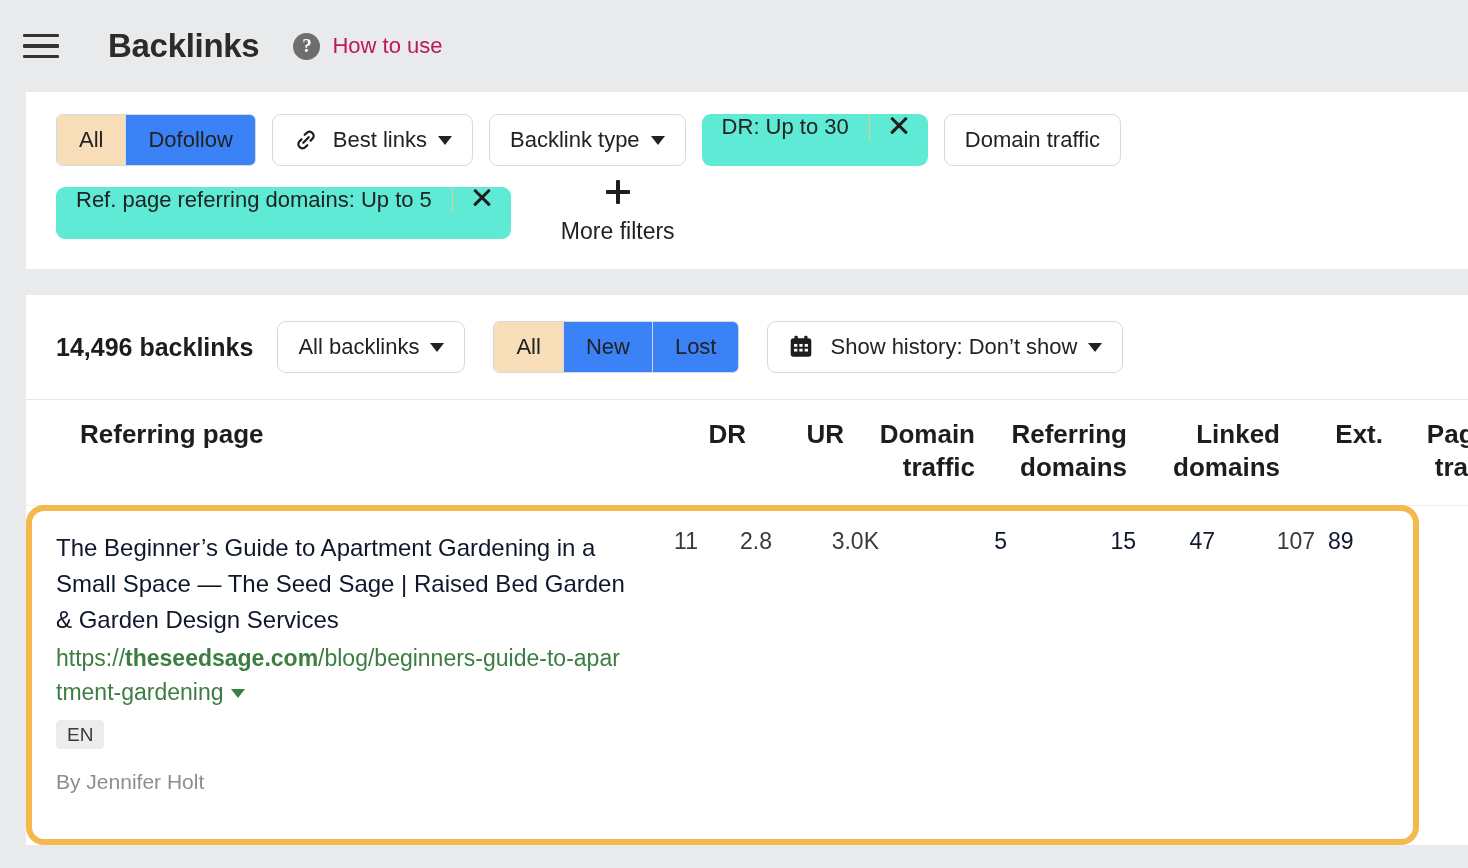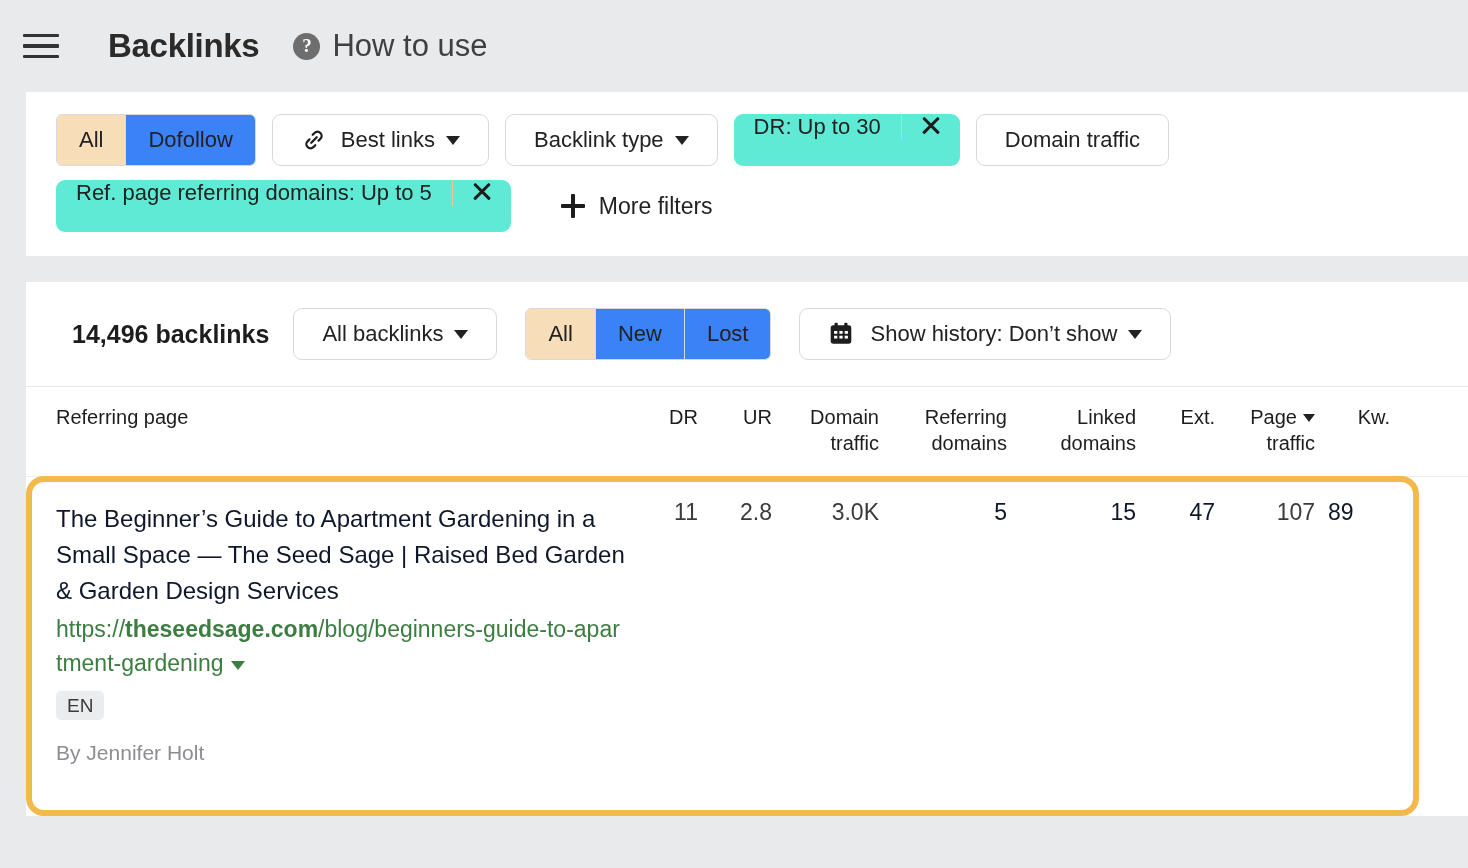--- a/index.html
+++ b/index.html
@@ -39,21 +39,21 @@
     display: flex; align-items: center; gap: 12px;
     margin-left: 34px; cursor: pointer;
   }
   .qmark {
     width: 27px; height: 27px; border-radius: 50%;
     background: #6e6e6e; color: #fff;
     font-size: 19px; font-weight: bold;
     display: flex; align-items: center; justify-content: center;
     font-family: "Liberation Serif", serif;
   }
-  .howto-label { font-size: 31px; color: #404040; white-space: nowrap; }
+  .howto-label { font-size: 22px; color: #be185d; white-space: nowrap; }
 
   
   .panel {
     background: #fff;
     margin-left: 26px;
     width: 1442px;
   }
   .filters-panel { padding: 22px 0 24px 30px; }
   .panel-gap { height: 26px; background: #E9EAEC; }
 
@@ -64,21 +64,21 @@
   }
   .filter-row:last-child { margin-bottom: 0; }
 
   
   .pill {
     height: 52px;
     border: 1px solid #d7d9dc;
     border-radius: 9px;
     background: #fff;
     display: flex; align-items: center;
-    padding: 0 28px;
+    padding: 0 20px;
     font-size: 22px; color: #222;
     white-space: nowrap;
     cursor: pointer;
   }
   .seg-group {
     display: flex; align-items: stretch;
     border: 1px solid #d7d9dc; border-radius: 6px;
     overflow: hidden; height: 52px;
   }
   .seg {
@@ -127,21 +127,21 @@
   .xicon::before, .xicon::after {
     content: ""; position: absolute; left: 0; top: 9.5px;
     width: 22px; height: 3.2px; background: #1d1d1d; border-radius: 1px;
   }
   .xicon::before { transform: rotate(45deg); }
   .xicon::after  { transform: rotate(-45deg); }
 
   .more-filters {
     display: flex; align-items: center; gap: 14px;
     font-size: 23px; color: #222; margin-left: 34px;
-    cursor: pointer; white-space: nowrap;
+    cursor: pointer; white-space: nowrap; flex-direction: column;
   }
   .plus { position: relative; width: 24px; height: 24px; }
   .plus::before, .plus::after {
     content: ""; position: absolute; background: #1d1d1d; border-radius: 1px;
   }
   .plus::before { left: 0; top: 10.4px; width: 24px; height: 3.4px; }
   .plus::after  { top: 0; left: 10.4px; height: 24px; width: 3.4px; }
 
   
   .link-icon { margin-right: 14px; display: flex; align-items: center; }
@@ -150,40 +150,40 @@
   .cal-icon {
     width: 26px; height: 26px; margin-right: 16px;
     display: flex; align-items: center;
   }
 
   
   .results-panel { padding: 0; }
   .results-toolbar {
     display: flex; align-items: center; gap: 18px;
     padding: 26px 0 26px 30px;
-    margin-left: 16px;
   }
   .bl-count {
     font-size: 25px; font-weight: bold; color: #1d1d1d;
     white-space: nowrap; margin-right: 6px;
   }
 
   
   .tbl { width: 100%; }
   .thead {
     display: flex; align-items: flex-start;
     border-top: 1px solid #e6e7e9;
     padding: 18px 0 20px 0;
     position: relative;
   }
   .th {
-    font-size: 20px; font-weight: normal; color: #1d1d1d;
+    font-size: 26px; font-weight: bold; color: #1d1d1d;
     line-height: 1.28;
     text-align: right;
     padding-right: 0;
+    margin-left: 24px;
   }
   .th.lead { text-align: left; padding-left: 30px; flex: 0 0 600px; }
   .th.c-dr   { flex: 0 0 72px; }
   .th.c-ur   { flex: 0 0 74px; }
   .th.c-dt   { flex: 0 0 107px; }
   .th.c-rd   { flex: 0 0 128px; }
   .th.c-ld   { flex: 0 0 129px; }
   .th.c-ext  { flex: 0 0 79px; }
   .th.c-pt   { flex: 0 0 100px; }
   .th.c-kw   { flex: 0 0 75px; padding-left: 13px; text-align: right; }

